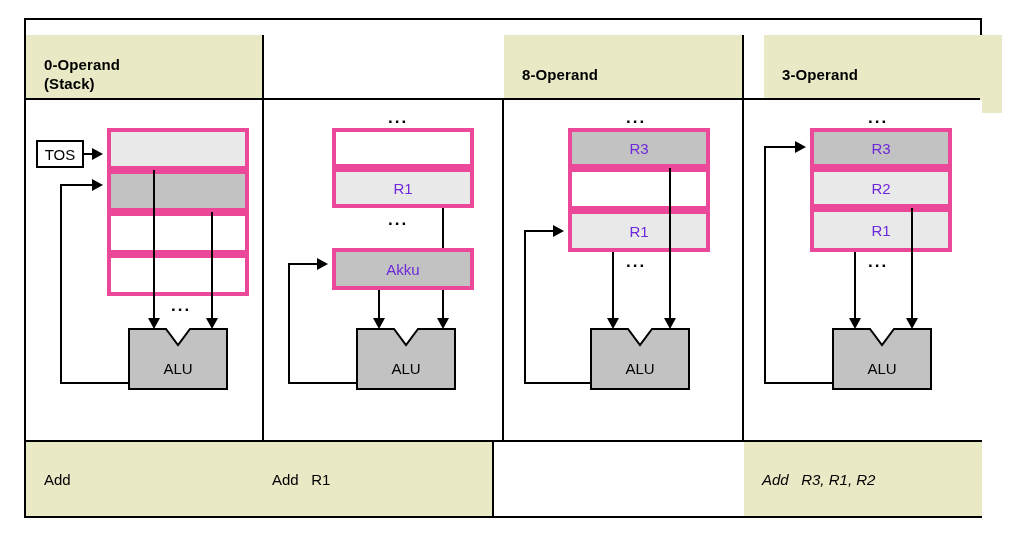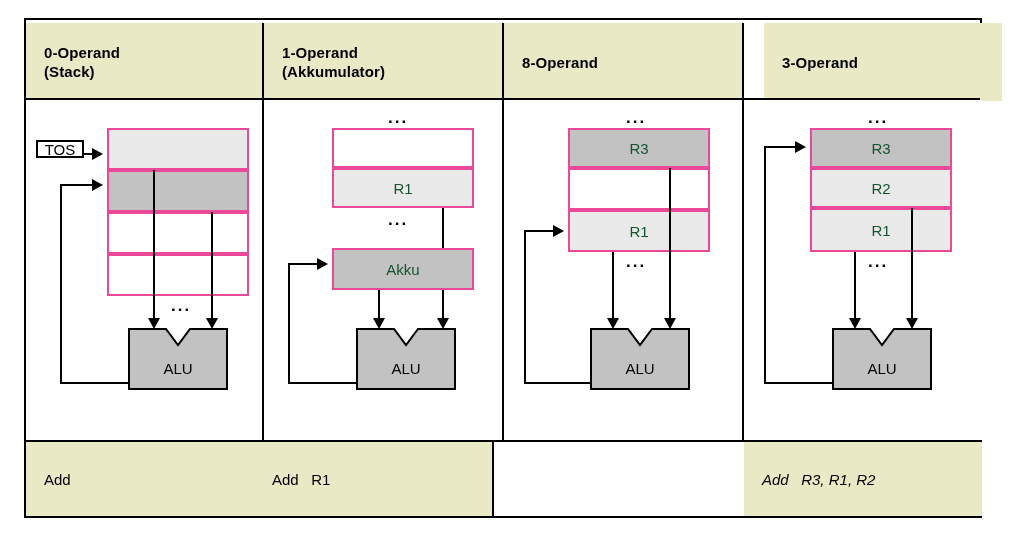--- a/index.html
+++ b/index.html
@@ -1,41 +1,41 @@
 <!DOCTYPE html>
 <html><head>
 <meta charset="utf-8">
 <style>
   html,body{margin:0;padding:0;background:#ffffff;}
   body{width:1009px;height:541px;font-family:"Liberation Sans",sans-serif;position:relative;overflow:hidden;}
 
   #table{position:absolute;left:24px;top:18px;width:958px;height:500px;border:2px solid #000;box-sizing:border-box;}
 
-  .hdr-row{position:absolute;left:0;top:3px;width:100%;height:78px;padding-left:17px;}
+  .hdr-row{position:absolute;left:0;top:15px;width:100%;height:78px;padding-left:17px;}
   .hdr-cell{position:absolute;top:0;height:78px;background:#e9e9c6;border-right:2px solid #000;box-sizing:border-box;
             display:flex;flex-direction:column;justify-content:center;padding-left:18px;}
   .hdr-cell.last{border-right:none;margin-left:20px;}
   .hdr-cell span{font-weight:bold;font-size:15px;color:#000;line-height:19px;letter-spacing:.1px;}
 
   .hsep{position:absolute;left:0;width:100%;height:2px;background:#000;}
 
   .body-row{position:absolute;left:0;top:80px;width:100%;height:340px;}
   .body-cell{position:absolute;top:0;height:340px;border-right:2px solid #000;box-sizing:border-box;background:#fff;}
   .body-cell.last{border-right:none;}
 
   .foot-row{position:absolute;left:0;top:422px;width:100%;height:58px;}
   .foot-cell{position:absolute;top:0;height:74px;background:#e9e9c6;border-right:2px solid #000;box-sizing:border-box;
              display:flex;align-items:center;padding-left:18px;}
   .foot-cell.last{border-right:none;}
   .foot-cell span{font-size:15px;color:#000;white-space:pre;}
 
   
   .dg{position:absolute;left:0;top:0;width:100%;height:100%;}
-  .cell{position:absolute;box-sizing:border-box;border:2px solid #ec4899;background:#fff;
-        display:flex;align-items:center;justify-content:center;font-size:15px;color:#14532d;}
+  .cell{position:absolute;box-sizing:border-box;border:4px solid #ec4899;background:#fff;
+        display:flex;align-items:center;justify-content:center;font-size:15px;color:#6d28d9;}
   .cell.lite{background:#e9e9e9;}
   .cell.mid{background:#c2c2c2;}
 
   .dots{position:absolute;font-size:17px;font-weight:bold;letter-spacing:2px;color:#000;line-height:8px;}
 
   .vline{position:absolute;width:2px;background:#000;}
   .hline{position:absolute;height:2px;background:#000;}
 
   .arrowdn{position:absolute;width:0;height:0;border-left:6px solid transparent;border-right:6px solid transparent;border-top:11px solid #000;}
   .arrowrt{position:absolute;width:0;height:0;border-top:6px solid transparent;border-bottom:6px solid transparent;border-left:11px solid #000;}
@@ -50,39 +50,35 @@
 </head>
 <body>
 
 <div id="table">
 
   <div class="hdr-row">
     <div class="hdr-cell" style="left:0;width:238px;">
       <span>0-Operand</span>
       <span>(Stack)</span>
     </div>
-    <div class="hdr-cell" style="left:238px;width:240px;">
-      <span>1-Operand</span>
-      <span>(Akkumulator)</span>
-    </div>
     <div class="hdr-cell" style="left:478px;width:240px;">
       <span>8-Operand</span>
     </div>
     <div class="hdr-cell last" style="left:718px;width:238px;">
       <span>3-Operand</span>
     </div>
   </div>
   <div class="hsep" style="top:78px;"></div>
 
   <div class="body-row">
 
     <div class="body-cell" style="left:0;width:238px;">
       <div class="dg">
 
-        <div class="tosbox" style="left:10px;top:40px;width:48px;height:18px;">TOS</div>
+        <div class="tosbox" style="left:10px;top:40px;width:48px;height:28px;">TOS</div>
         <div class="hline" style="left:58px;top:53px;width:16px;"></div>
         <div class="arrowrt" style="left:66px;top:48px;"></div>
 
         <div class="cell lite" style="left:81px;top:28px;width:142px;height:42px;"></div>
         <div class="cell mid" style="left:81px;top:70px;width:142px;height:42px;"></div>
         <div class="cell" style="left:81px;top:112px;width:142px;height:42px;"></div>
         <div class="cell" style="left:81px;top:154px;width:142px;height:42px;"></div>
 
         <div class="vline" style="left:127px;top:70px;height:126px;"></div>
         <div class="vline" style="left:185px;top:112px;height:84px;"></div>

